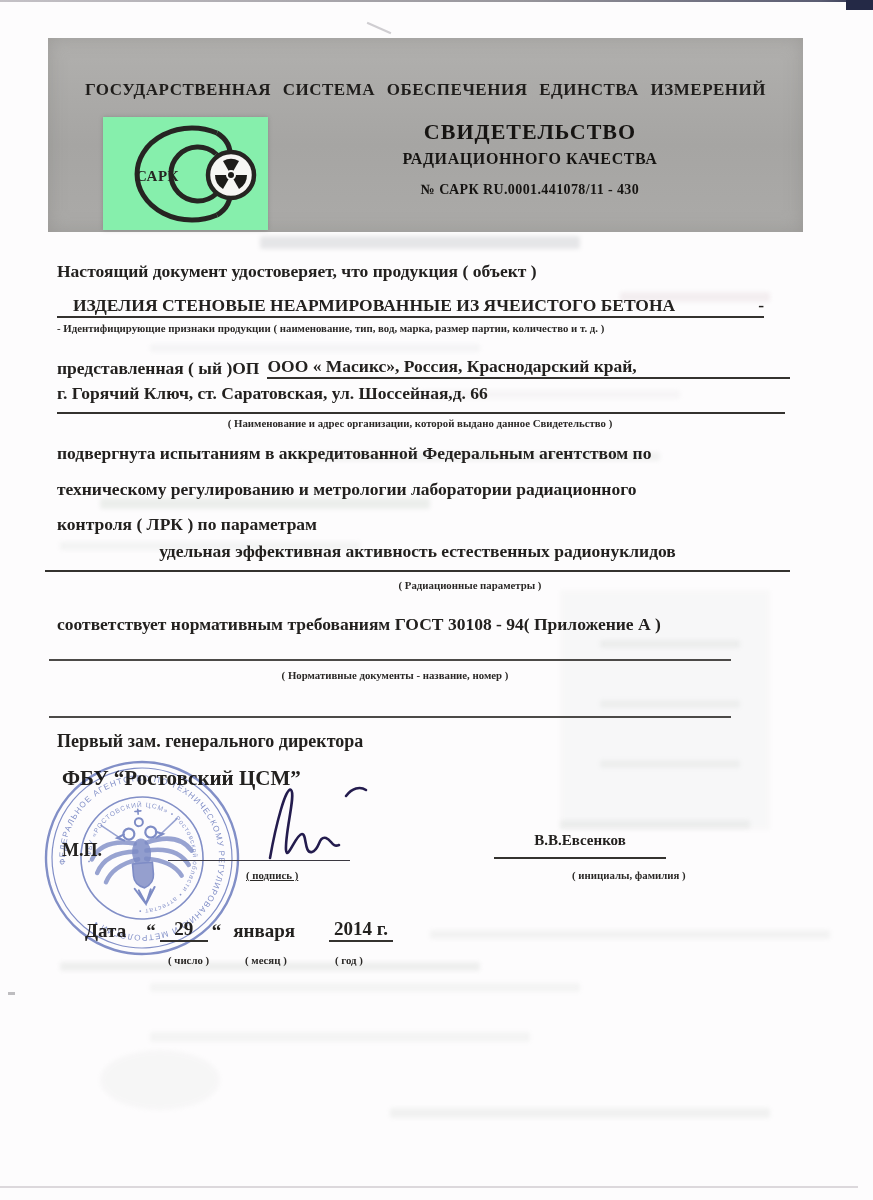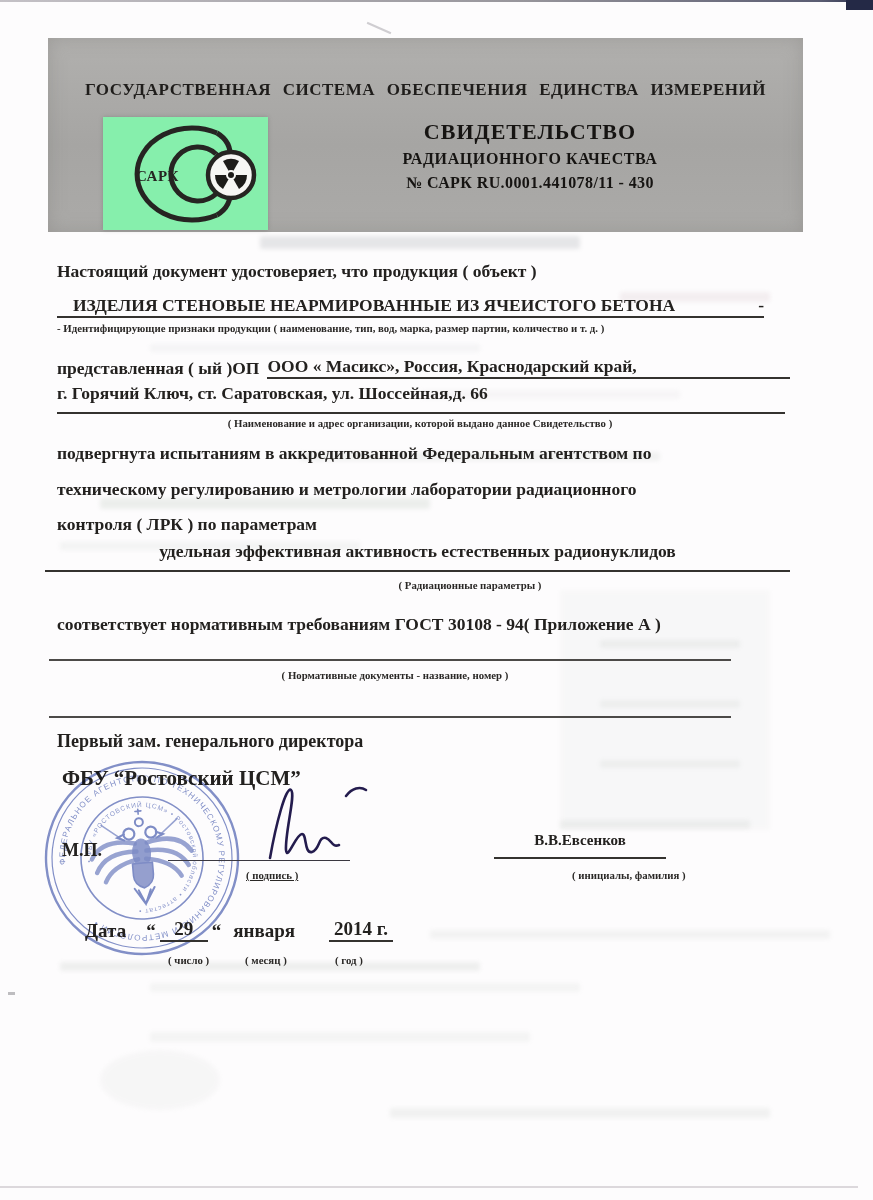--- a/index.html
+++ b/index.html
@@ -16,21 +16,21 @@
   .header-box{left:48px;top:38px;width:755px;height:194px;
     background:linear-gradient(180deg,#b1b0ae,#a6a5a3 55%,#abaaa8);
     box-shadow:inset 0 0 18px rgba(120,118,115,.35);}
   .system-title{left:48px;top:80px;width:755px;text-align:center;
     font-size:17px;font-weight:bold;letter-spacing:.5px;word-spacing:7px;color:#1f1d1b;}
   .logo-box{left:103px;top:117px;width:165px;height:113px;background:#86efac;
     box-shadow:0 0 4px rgba(90,90,90,.35);text-align:center;}
   .cert-title{left:300px;top:119px;width:460px;text-align:center;font-weight:bold;color:#161412;}
   .cert-title .t1{font-size:22px;letter-spacing:1px;}
   .cert-title .t2{font-size:16px;letter-spacing:.6px;margin-top:5px;}
-  .cert-title .t3{font-size:16px;letter-spacing:.4px;margin-top:6px;}
+  .cert-title .t3{font-size:14px;letter-spacing:.4px;margin-top:14px;}
   .main{font-size:17.5px;font-weight:bold;white-space:nowrap;}
   .note{font-size:10.8px;font-weight:bold;color:#2a2826;white-space:nowrap;}
   .ul-line{border-bottom:2px solid #34322f;}
   .hr{border-top:2px solid #4c4a48;height:0;}
   .flexrow{display:flex;align-items:flex-end;}
   .stamp-wrap{left:38px;top:750px;width:208px;height:216px;
     transform:rotate(-5deg);opacity:.88;mix-blend-mode:multiply;}
   .sig-wrap{left:252px;top:774px;width:118px;height:92px;}
   .sig-line{left:168px;top:860px;width:182px;border-top:1.5px solid #3a3840;height:0;}
   .mp{left:62px;top:840px;font-size:18px;font-weight:bold;}

